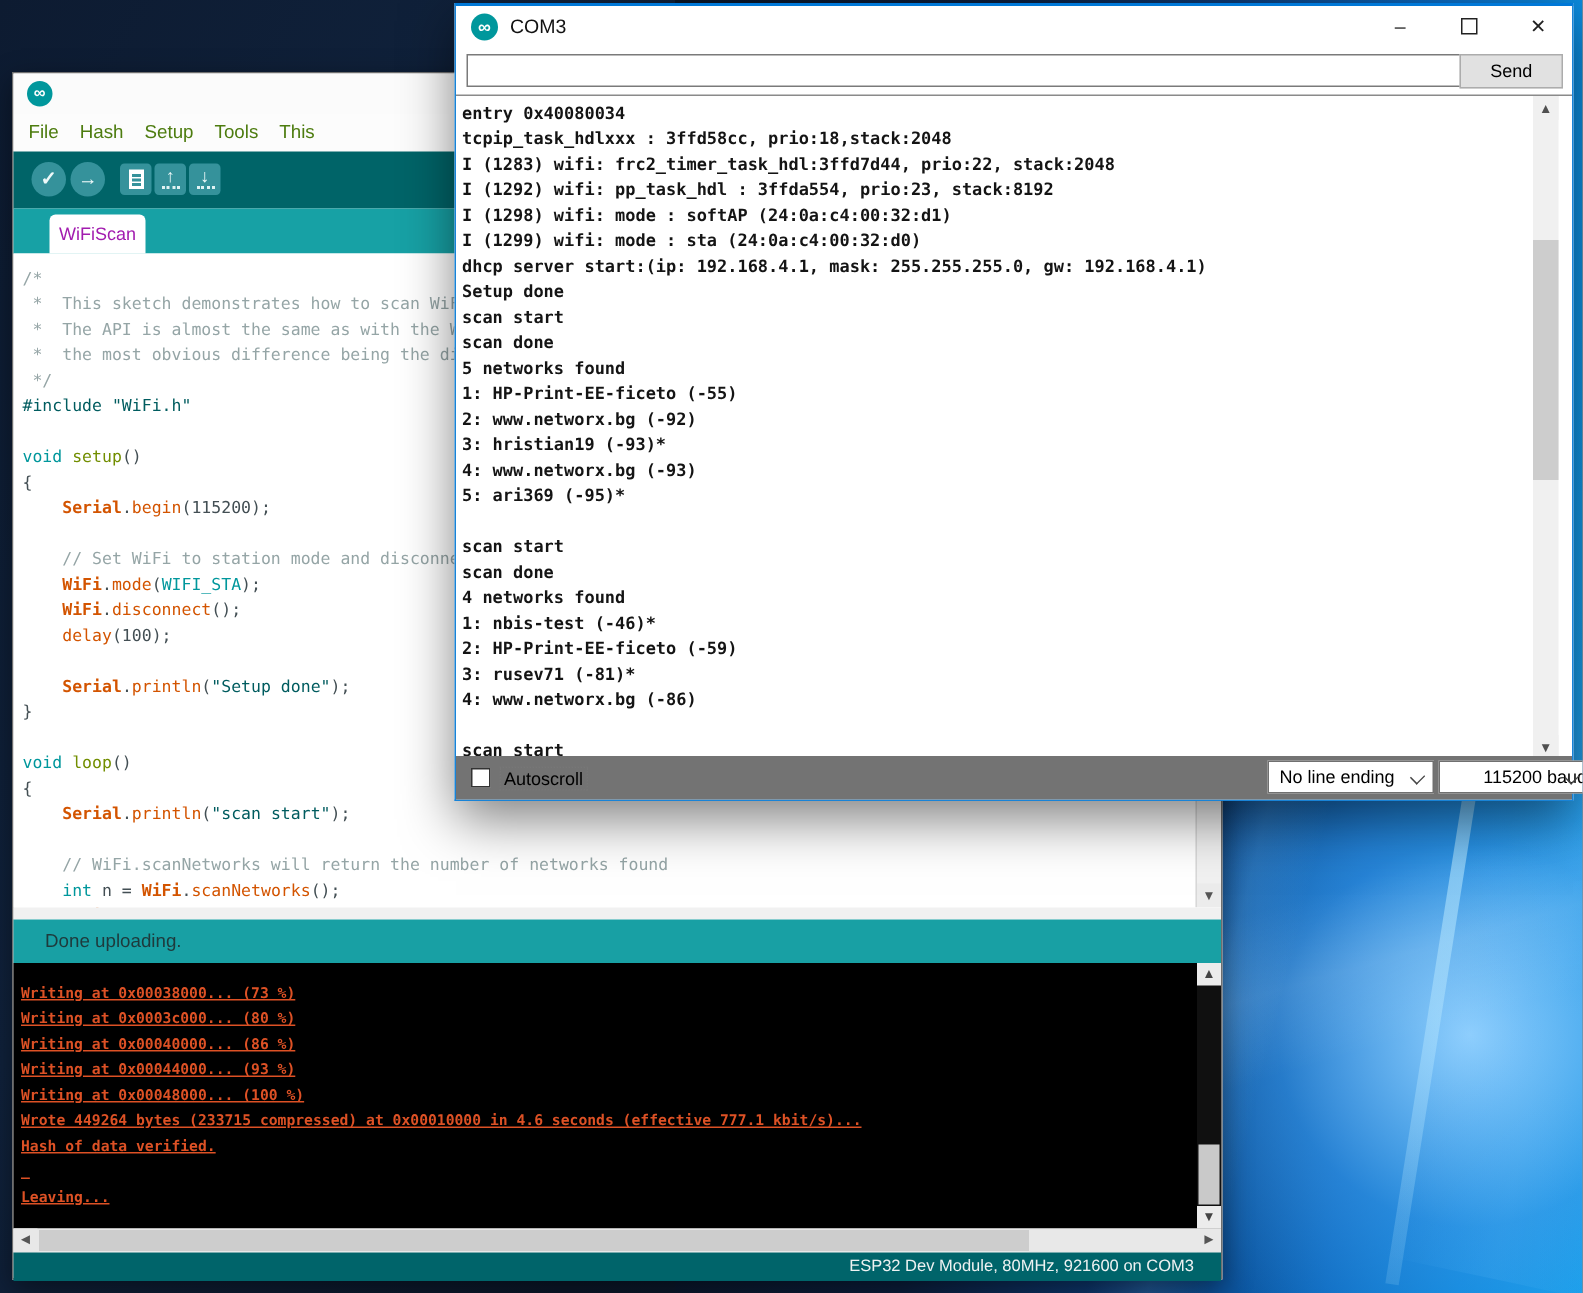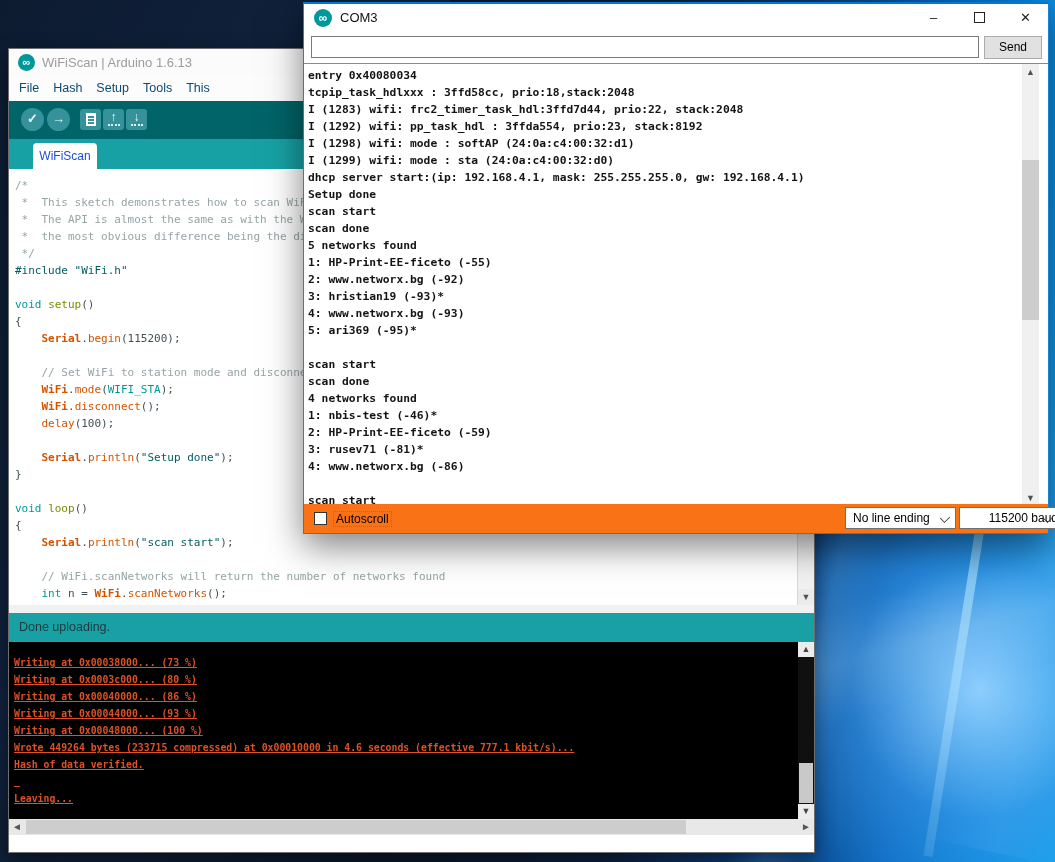--- a/index.html
+++ b/index.html
@@ -27,54 +27,54 @@
 
   
   .ide{position:absolute;left:8px;top:48px;width:807px;height:805px;background:#fff;
     border:1px solid #6f6f6f;box-sizing:border-box;box-shadow:0 6px 18px rgba(0,0,0,.45);}
   .ide-titlebar{position:absolute;left:0;top:0;right:0;height:27px;background:#fbfbfb;}
   .app-icon{position:absolute;left:9px;top:5px;width:17px;height:17px;border-radius:50%;
     background:#00979C;color:#fff;font-size:11px;line-height:17px;text-align:center;font-weight:bold;}
   .ide-title{position:absolute;left:33px;top:0;line-height:27px;font-size:13px;color:#9c9c9c;white-space:nowrap;}
   .ide-menubar{position:absolute;left:0;top:27px;right:0;height:25px;background:#fcfcfc;
     padding-left:10px;box-sizing:border-box;}
-  .menu-item{display:inline-block;margin-right:14px;font-size:12.5px;color:#0c4a6e;line-height:25px;cursor:default;}
+  .menu-item{display:inline-block;margin-right:14px;font-size:12.5px;color:#4d7c0f;line-height:25px;cursor:default;}
   .ide-toolbar{position:absolute;left:0;top:52px;right:0;height:38px;background:#006468;}
   .tb-btn{position:absolute;top:7px;width:23px;height:23px;background:#35929b;color:#eef9f9;
     text-align:center;font-weight:bold;}
   .tb-circle{border-radius:50%;}
   .tb-square{width:21px;height:21px;top:8px;border-radius:3px;}
   .tb-glyph{font-size:13px;line-height:22px;display:block;}
   .doc-icon{display:block;margin:4px auto 0;width:10px;height:13px;background:#fff;
     box-shadow:inset 0 -2px 0 #fff;position:relative;}
   .doc-icon:before{content:"";position:absolute;left:2px;top:3px;width:6px;height:1.5px;background:#35929b;
     box-shadow:0 3px 0 #35929b,0 6px 0 #35929b;}
   .arrow-dotted{display:block;font-size:12px;line-height:13px;margin-top:2px;}
   .dotline{display:block;margin:0 auto;width:12px;border-bottom:2px dotted #dff2f3;}
   .ide-tabbar{position:absolute;left:0;top:90px;right:0;height:30px;background:#17A1A5;}
   .tab{position:absolute;left:24px;top:4px;width:64px;height:26px;background:#fff;
-    border-radius:4px 4px 0 0;text-align:center;font-size:12px;color:#1d4ed8;line-height:27px;}
+    border-radius:4px 4px 0 0;text-align:center;font-size:12px;color:#a21caf;line-height:27px;}
   .ide-editor{position:absolute;left:0;top:120px;right:0;height:436px;background:#fff;overflow:hidden;}
   .code{position:absolute;left:6px;top:8px;right:20px;font-family:"DejaVu Sans Mono",monospace;
     font-size:11px;line-height:17px;white-space:pre;color:#434f54;}
   .cl{height:17px;}
   .c-com{color:#95a5a6;}
   .c-kw1{color:#00979C;}
   .c-fn{color:#D35400;}
   .c-cls{color:#D35400;font-weight:bold;}
   .c-str{color:#005C5F;}
   .c-pre{color:#005C5F;}
   .c-fndef{color:#728E00;}
   .c-pln{color:#434f54;}
   .editor-vscroll{position:absolute;right:0;top:0;width:16px;height:436px;background:#f1f1f1;border-left:1px solid #d8d8d8;}
   .editor-vscroll .sb-btn{position:absolute;left:0;right:0;height:16px;background:#ececec;color:#555;
     font-size:9px;text-align:center;line-height:16px;}
   .ide-hstrip{position:absolute;left:0;top:556px;right:0;height:8px;background:#f1f1f1;}
   .ide-progress{position:absolute;left:0;top:564px;right:0;height:29px;background:#18a0a4;}
-  .ide-progress span{display:block;padding-left:10px;line-height:29px;font-size:12.5px;color:#1e3a3c;}
+  .ide-progress span{display:block;padding-left:21px;line-height:29px;font-size:12.5px;color:#1e3a3c;}
   .ide-console{position:absolute;left:0;top:593px;right:0;height:177px;background:#000;overflow:hidden;}
   .console-text{position:absolute;left:5px;top:12px;right:20px;font-family:"DejaVu Sans Mono",monospace;
     font-size:9.8px;line-height:17px;font-weight:600;color:#dd5125;white-space:pre;text-decoration:underline;}
   .console-vscroll{position:absolute;right:0;top:0;width:16px;height:177px;background:#101010;}
   .console-vscroll .sb-btn{position:absolute;left:0;right:0;height:15px;background:#ececec;color:#444;
     font-size:9px;text-align:center;line-height:15px;}
   .console-thumb{position:absolute;left:1px;right:1px;bottom:16px;height:40px;background:#c9c9c9;}
   .ide-hscroll{position:absolute;left:0;top:770px;right:0;height:16px;background:#e8e8e8;}
   .ide-hscroll .sb-btn{position:absolute;top:0;width:16px;height:16px;color:#555;font-size:10px;
     text-align:center;line-height:16px;background:#e8e8e8;}
@@ -90,32 +90,32 @@
   .sm-icon{position:absolute;left:10px;top:5px;width:18px;height:18px;border-radius:50%;
     background:#00979C;color:#fff;font-size:12px;line-height:18px;text-align:center;font-weight:bold;}
   .sm-title{position:absolute;left:36px;top:0;line-height:28px;font-size:13px;color:#111;}
   .sm-ctrl{position:absolute;top:0;width:45px;height:28px;text-align:center;line-height:28px;
     font-size:13px;color:#222;}
   .sm-min{right:92px;} .sm-max{right:46px;} .sm-close{right:0;}
   .max-box{display:inline-block;width:9px;height:9px;border:1px solid #222;vertical-align:middle;margin-top:-3px;}
   .sm-inputrow{position:absolute;left:0;top:28px;right:0;height:31px;background:#fff;}
   .sm-input{position:absolute;left:7px;top:4px;width:668px;height:22px;box-sizing:border-box;
     border:1px solid #7a7a7a;background:#fff;font-size:12px;font-family:"Liberation Sans",sans-serif;padding:0 4px;outline:none;}
-  .sm-send{position:absolute;right:6px;top:4px;width:58px;height:23px;background:#e1e1e1;
+  .sm-send{position:absolute;right:6px;top:4px;width:69px;height:23px;background:#e1e1e1;
     border:1px solid #acacac;font-size:12px;color:#000;text-align:center;line-height:21px;box-sizing:border-box;}
   .sm-output{position:absolute;left:0;top:59px;right:0;height:444px;background:#fff;
     border-top:1px solid #8a8a8a;border-bottom:1px solid #8a8a8a;box-sizing:border-box;overflow:hidden;}
   .sm-output-text{position:absolute;left:4px;top:3px;right:22px;font-family:"DejaVu Sans Mono",monospace;
     font-size:11.3px;line-height:17px;font-weight:600;color:#141414;white-space:pre;}
   .sl{height:17px;}
   .sm-vscroll{position:absolute;top:0;bottom:0;left:718px;width:17px;background:#f0f0f0;}
   .sm-vscroll .sb-btn{position:absolute;left:0;right:0;height:16px;background:#f0f0f0;color:#505050;
     font-size:9px;text-align:center;line-height:16px;}
   .sm-thumb{position:absolute;left:0;right:0;top:96px;height:160px;background:#cdcdcd;}
-  .sm-bottombar{position:absolute;left:0;bottom:0;right:0;height:29px;background:#f97316;}
+  .sm-bottombar{position:absolute;left:0;bottom:0;right:0;height:29px;background:#737373;}
   .cbx{position:absolute;left:10px;top:8px;width:13px;height:13px;background:#fff;border:1px solid #333;box-sizing:border-box;}
   .cbx-label{position:absolute;left:29px;top:7px;font-size:12px;color:#000;border:1px dotted #777;padding:0 2px;}
   .dd{position:absolute;top:3px;height:22px;background:#fff;border:1px solid #707070;box-sizing:border-box;
     font-size:12px;color:#000;line-height:20px;padding-left:7px;}
   .dd-ending{left:541px;width:111px;}
   .dd-baud{left:655px;width:100px;text-align:right;}
   .dd-chevron{position:absolute;right:6px;top:7px;width:7px;height:7px;border-left:1.5px solid #444;
     border-bottom:1.5px solid #444;transform:rotate(-45deg) scale(1,.8);margin-top:-1px;}
   .sb-up{top:0;} .sb-down{bottom:0;}
   .hsb-left{left:0;} .hsb-right{right:0;}
@@ -126,21 +126,20 @@
 <div class="wallpaper">
   <div class="beam beam-1"></div>
   <div class="beam beam-2"></div>
   <div class="beam beam-3"></div>
   <div class="beam beam-4"></div>
 </div>
 
 <div class="ide">
   <div class="ide-titlebar">
     <span class="app-icon">∞</span>
-    <span class="ide-title">WiFiScan | Arduino 1.6.13</span>
   </div>
   <div class="ide-menubar"><span class="menu-item">File</span><span class="menu-item">Hash</span><span class="menu-item">Setup</span><span class="menu-item">Tools</span><span class="menu-item">This</span></div>
   <div class="ide-toolbar">
     <div class="tb-btn tb-circle" style="left:12px;">
       <span class="tb-glyph">✓</span>
     </div>
     <div class="tb-btn tb-circle" style="left:38px;">
       <span class="tb-glyph">→</span>
     </div>
     <div class="tb-btn tb-square" style="left:71px;">
@@ -174,20 +173,23 @@
       <div class="sb-btn sb-up">▲</div>
       <div class="console-thumb"></div>
       <div class="sb-btn sb-down">▼</div>
     </div>
   </div>
   <div class="ide-hscroll">
     <div class="sb-btn hsb-left">◄</div>
     <div class="hthumb"></div>
     <div class="sb-btn hsb-right">►</div>
   </div>
+  <div class="ide-footer">
+    <span>ESP32 Dev Module, 80MHz, 921600 on COM3</span>
+  </div>
 </div>
 
 <div class="sm">
   <div class="sm-titlebar">
     <span class="sm-icon">∞</span>
     <span class="sm-title">COM3</span>
     <div class="sm-ctrl sm-min">
       <span>–</span>
     </div>
     <div class="sm-ctrl sm-max">

